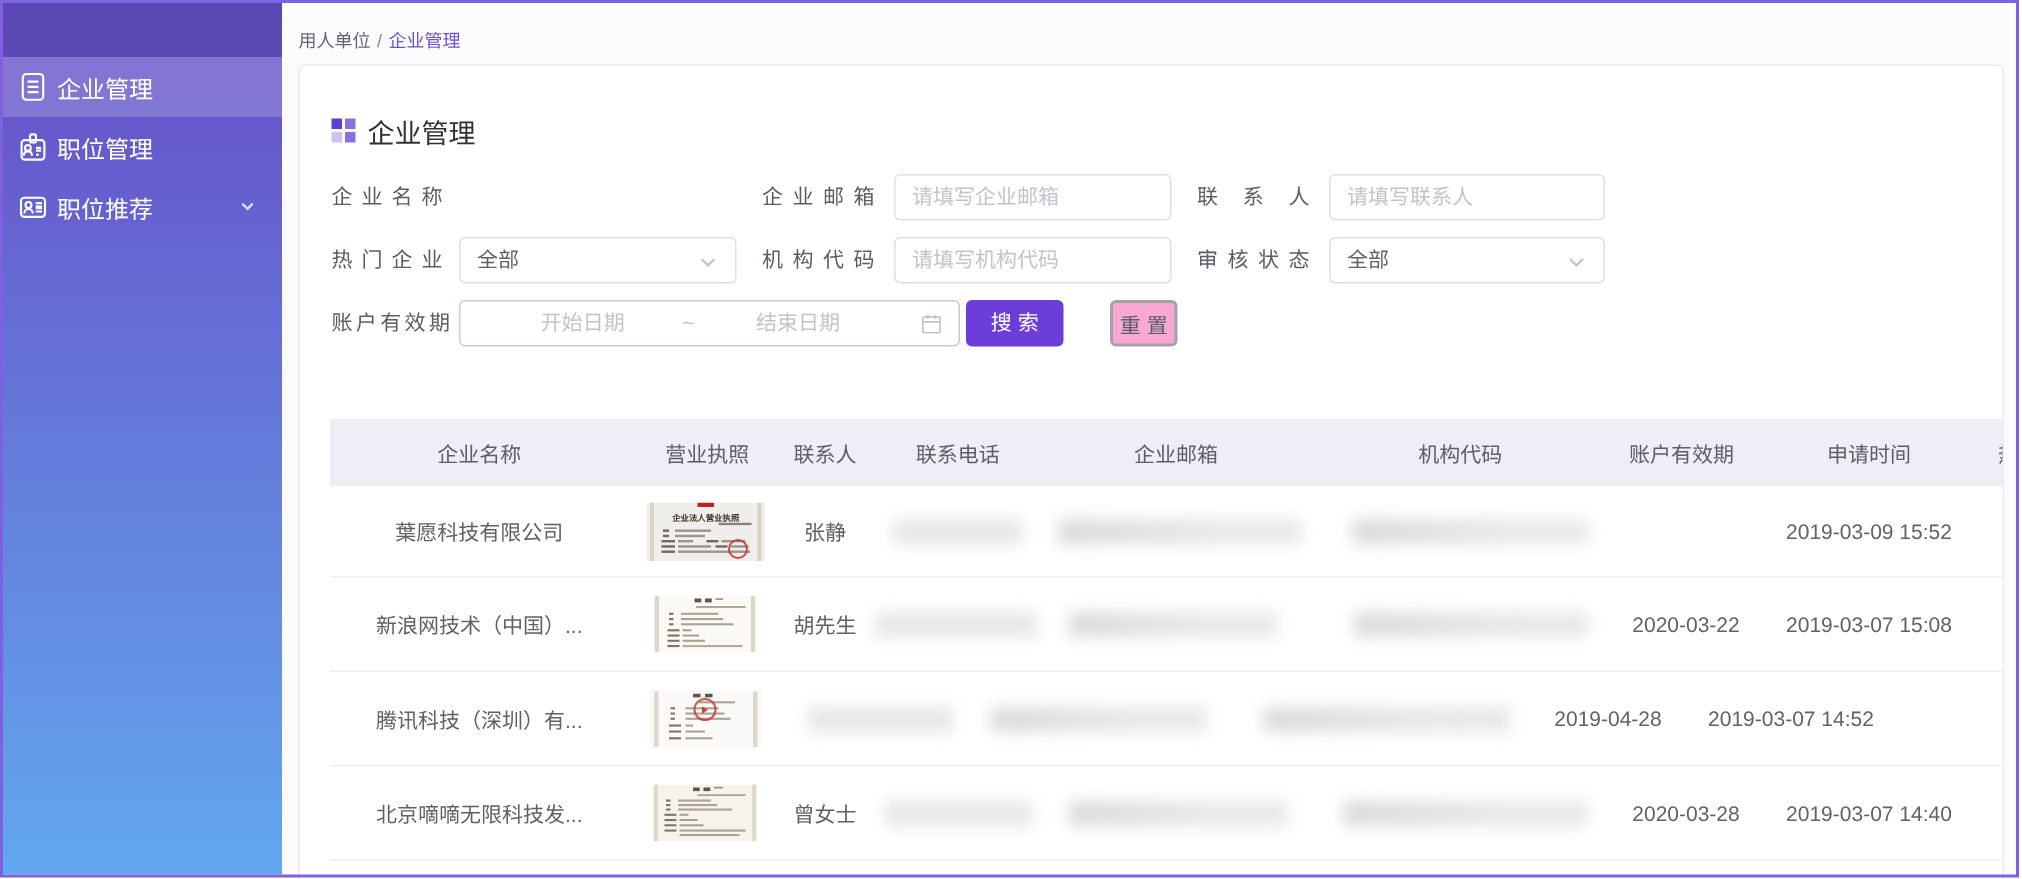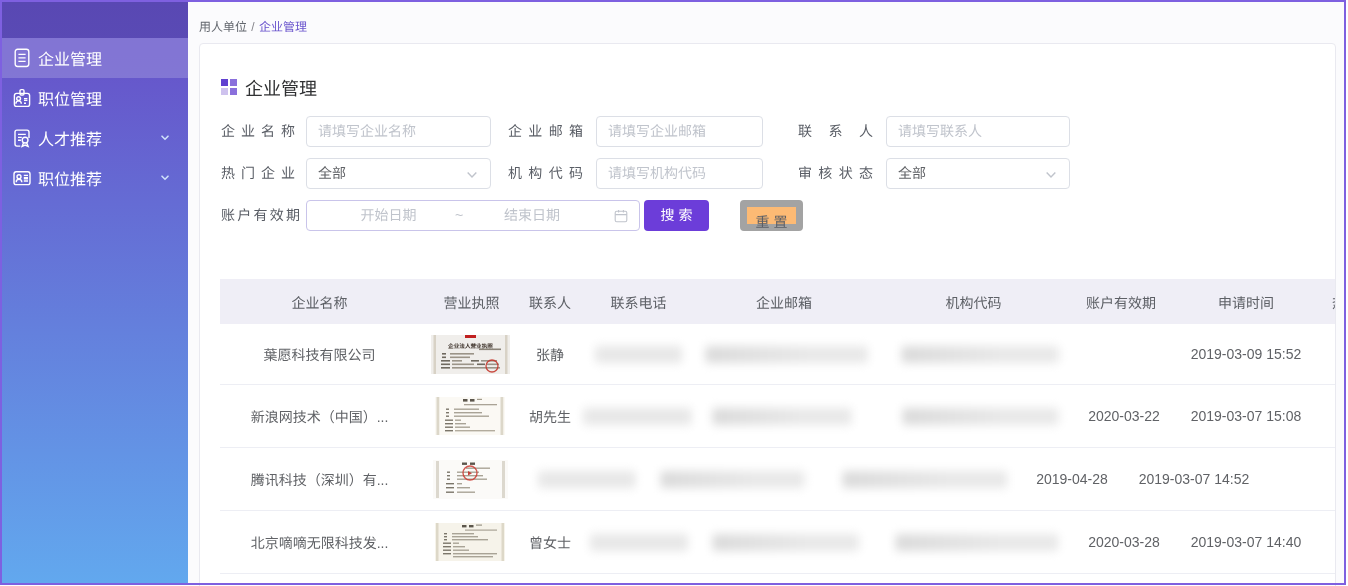--- a/index.html
+++ b/index.html
@@ -40,33 +40,33 @@
 
 .frow { position:absolute; left:0; height:31px; width:1100px; }
 #frow1 { top:72px; } #frow2 { top:114px; } #frow3 { top:156px; }
 .flabel { position:absolute; top:0; height:31px; line-height:31px; font-size:14px;
   color:#5a5e66; text-align:justify; text-align-last:justify; }
 .fctl { position:absolute; top:0; height:31px; border:1px solid #dcdfe6;
   border-radius:4px; background:#fff; font-size:14px; line-height:29px; }
 .fctl .ph { color:#c0c4cc; padding-left:11px; }
 .fctl .val { color:#606266; padding-left:11px; }
 .l1 { left:21px; width:74px; } .c1 { left:106px; width:185px; }
-.l2 { left:308px; width:75px; } .c2 { left:396px; width:167px; }
+.l2 { left:308px; width:75px; } .c2 { left:396px; width:185px; }
 .l3 { left:598px; width:75px; } .c3 { left:686px; width:184px; }
 .selarrow { position:absolute; right:12px; top:10px; width:12px; height:12px; }
 
 #dater { left:106px; width:334px; border-color:#c9c4ea; display:flex; align-items:center; padding-left:27px; }
 #dater .di { width:109px; text-align:center; color:#c0c4cc; }
 #dater .tilde { width:16px; text-align:center; color:#c0c4cc; margin-left:8px; }
 #dater .di2 { width:130px; text-align:center; color:#c0c4cc; }
 #dater .cal { position:absolute; right:11px; top:8px; width:14px; height:14px; }
 .btn { position:absolute; top:0; height:31px; border-radius:4px; font-size:14px;
   text-align:center; line-height:31px; }
 #btnsearch { left:444px; width:65px; background:#6c3dd9; color:#fff; }
-#btnreset { left:540px; width:63px; background:#fdba74; border:7px solid #a3a3a3; color:#5a5e66; }
+#btnreset { left:540px; width:45px; background:#f9a8d4; border:2px solid #a3a3a3; color:#5a5e66; }
 
 #tblwrap { position:absolute; left:20px; top:235px; width:1115px; height:323px; overflow:hidden; }
 #tbl { width:1170px; }
 .trow { display:flex; width:1170px; }
 .trow > div { flex:none; display:flex; align-items:center; justify-content:center;
   font-size:14px; color:#606266; }
 .w1{width:199px;} .w2{width:105px;} .w3{width:52px;} .w4{width:125px;} .w5{width:166px;}
 .w6{width:213px;} .w7{width:82px;} .w8{width:168px;} .w9{width:60px;}
 #thead { height:45px; background:#efeef6; }
 #thead > div { color:#5d6066; }
@@ -96,31 +96,20 @@
         <svg viewBox="0 0 20 20" fill="none" stroke="#fff" stroke-width="1.4">
           <rect x="2.4" y="5.4" width="15.2" height="13" rx="2.2"></rect>
           <rect x="8" y="1.6" width="4" height="5.4" rx="1.2"></rect>
           <circle cx="6.6" cy="10.6" r="1.9"></circle>
           <path d="M3.9 15.8c0-1.8 1.2-2.9 2.7-2.9s2.7 1.1 2.7 2.9"></path>
           <path d="M12 10.6h3.4M12 12.4h3.4M12 15.2h2"></path>
         </svg>职位管理
       </div>
       <div class="mi">
         <svg viewBox="0 0 20 20" fill="none" stroke="#fff" stroke-width="1.4">
-          <path d="M17 10V4.1c0-1.1-.8-2-1.9-2H4.9C3.8 2.1 3 3 3 4.1v12c0 1.1.8 2 1.9 2h3.4"></path>
-          <path d="M6 6.4h7.8M6 9.4h3.8M6 12.3h2.9"></path>
-          <circle cx="13.1" cy="12.1" r="2.9"></circle>
-          <path d="M11.6 14.6l-1.5 3.8 3-1.3 3 1.3-1.5-3.8"></path>
-        </svg>人才推荐
-        <svg class="chev" viewBox="0 0 10 10" fill="none" stroke="#cfe2fa" stroke-width="1.6" stroke-linecap="round">
-            <path d="M2 3.2l3 3 3-3"></path>
-          </svg>
-      </div>
-      <div class="mi">
-        <svg viewBox="0 0 20 20" fill="none" stroke="#fff" stroke-width="1.4">
           <rect x="2" y="3.8" width="16" height="12.8" rx="2.2"></rect>
           <circle cx="7" cy="8.7" r="2"></circle>
           <path d="M4.2 14.3c0-1.9 1.3-3 2.8-3s2.8 1.1 2.8 3"></path>
           <path d="M11.8 7.4h4.2M11.8 13h4.2"></path>
           <path d="M11.8 10.2h4.2" stroke-width="2.6"></path>
         </svg>职位推荐
         <svg class="chev" viewBox="0 0 10 10" fill="none" stroke="#cfe2fa" stroke-width="1.6" stroke-linecap="round">
             <path d="M2 3.2l3 3 3-3"></path>
           </svg>
       </div>
@@ -133,21 +122,20 @@
         <span class="sq">
             <i></i>
             <i></i>
             <i></i>
             <i></i>
           </span>
         <span class="txt">企业管理</span>
       </div>
       <div class="frow" id="frow1">
         <span class="flabel l1">企业名称</span>
-        <span class="fctl c1"><span class="ph">请填写企业名称</span></span>
         <span class="flabel l2">企业邮箱</span>
         <span class="fctl c2"><span class="ph">请填写企业邮箱</span></span>
         <span class="flabel l3">联系人</span>
         <span class="fctl c3"><span class="ph">请填写联系人</span></span>
       </div>
       <div class="frow" id="frow2">
         <span class="flabel l1">热门企业</span>
         <span class="fctl c1"><span class="val">全部</span>
           <svg class="selarrow" viewBox="0 0 10 10" fill="none" stroke="#c0c4cc" stroke-width="1.2">
               <path d="M1.4 3l3.6 3.6L8.6 3"></path>

